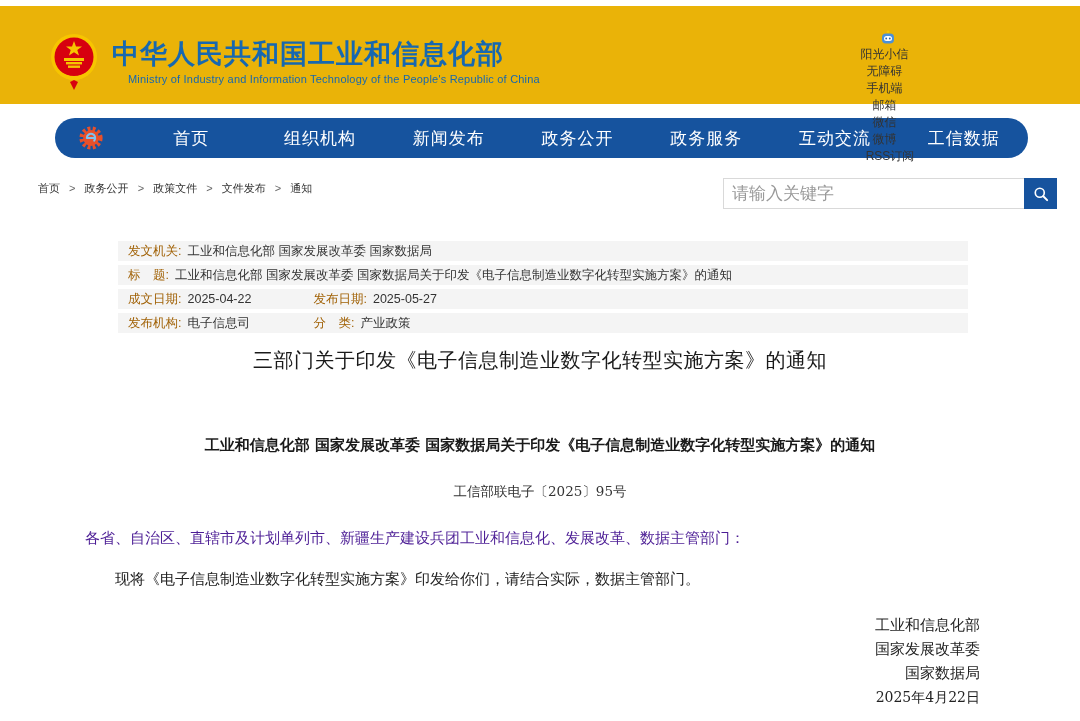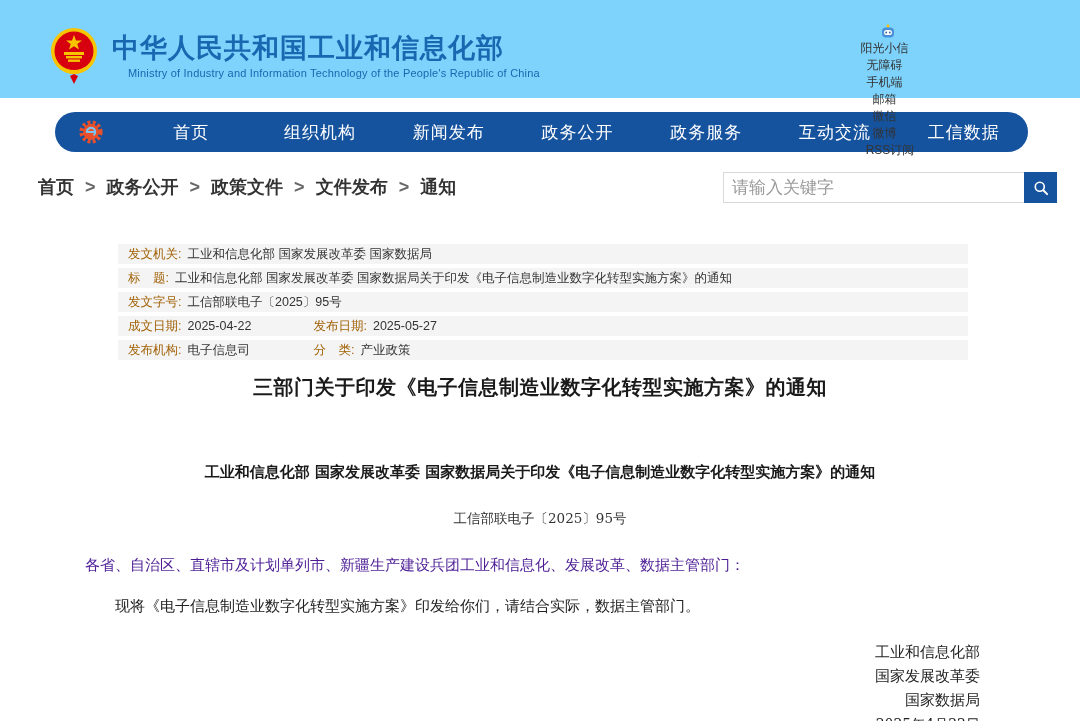--- a/index.html
+++ b/index.html
@@ -5,21 +5,21 @@
   * { margin: 0; padding: 0; box-sizing: border-box; }
   html, body { background: #fff; }
   body {
     width: 1080px; height: 721px; overflow: hidden;
     font-family: "Liberation Sans", sans-serif;
     color: #333;
   }
   .page { position: relative; width: 1080px; height: 721px; }
 
   
-  .site-header { position: relative; height: 98px; background: #7dd3fc; }
+  .site-header { position: relative; height: 98px; background: #eab308; margin-top: 6px; }
   .brand { position: absolute; left: 50px; top: 26px; display: flex; align-items: center; }
   .emblem { width: 48px; height: 58px; margin-right: 14px; flex: 0 0 auto; }
   .site-title { font-size: 27px; font-weight: bold; color: #1768b0; letter-spacing: 1px; line-height: 32px; }
   .site-subtitle { font-size: 11px; color: #1768b0; margin-top: 3px; letter-spacing: .2px; padding-left: 16px; }
 
   .header-right { position: absolute; right: 23px; top: 24px; width: 334px; }
   .top-links { display: flex; align-items: center; font-size: 12px; color: #333; white-space: nowrap; flex-direction: column; }
   .top-links .mascot { width: 14px; height: 16px; margin-right: 4px; }
   .top-links a { color: #333; text-decoration: none; margin-right: 11px; cursor: pointer; }
   .top-links a:last-child { margin-right: 0; }
@@ -39,41 +39,41 @@
     background: #16539e; border-radius: 20px;
     display: flex; align-items: center;
   }
   .nav-logo { width: 72px; display: flex; justify-content: center; align-items: center; }
   .main-nav a {
     flex: 1; text-align: center; color: #fff; font-size: 17px;
     text-decoration: none; cursor: pointer; letter-spacing: 1px;
   }
 
   
-  .breadcrumb { margin: 23px 0 0 38px; font-size: 18px; color: #333; font-weight: bold; }
+  .breadcrumb { margin: 23px 0 0 38px; font-size: 11px; color: #333; }
   .breadcrumb a { color: #333; text-decoration: none; cursor: pointer; }
   .breadcrumb .sep { color: #666; margin: 0 6px; }
   .breadcrumb .current { color: #333; }
 
   
   .meta-table { margin: 45px 0 0 118px; width: 850px; }
   .meta-row {
     background: #f4f4f4; height: 20px; line-height: 20px;
     margin-bottom: 4px; padding-left: 10px; font-size: 12.5px;
     white-space: nowrap; overflow: hidden;
   }
   .meta-cell { display: inline-block; vertical-align: top; }
   .meta-cell.w-fixed { width: 182px; }
   .meta-label { color: #a16207; margin-right: 6px; }
   .meta-value { color: #333; text-align: center; }
 
   
   .article-title {
     margin-top: 14px; text-align: center;
-    font-size: 20px; font-weight: bold; color: #1a1a1a; letter-spacing: .5px;
+    font-size: 20px; font-weight: normal; color: #1a1a1a; letter-spacing: .5px;
   }
   .article-subtitle {
     margin-top: 62px; text-align: center;
     font-family: "DejaVu Serif", serif;
     font-size: 15px; font-weight: bold; color: #1a1a1a;
   }
   .doc-number {
     margin-top: 28px; text-align: center;
     font-family: "DejaVu Serif", serif;
     font-size: 13.5px; color: #333;
@@ -185,25 +185,20 @@
       <span class="meta-cell">
         <span class="meta-label">发文机关:</span><span class="meta-value">工业和信息化部 国家发展改革委 国家数据局</span>
       </span>
     </div>
     <div class="meta-row">
       <span class="meta-cell">
         <span class="meta-label">标　题:</span><span class="meta-value">工业和信息化部 国家发展改革委 国家数据局关于印发《电子信息制造业数字化转型实施方案》的通知</span>
       </span>
     </div>
     <div class="meta-row">
-      <span class="meta-cell">
-        <span class="meta-label">发文字号:</span><span class="meta-value">工信部联电子〔2025〕95号</span>
-      </span>
-    </div>
-    <div class="meta-row">
       <span class="meta-cell w-fixed">
         <span class="meta-label">成文日期:</span><span class="meta-value">2025-04-22</span>
       </span>
       <span class="meta-cell">
         <span class="meta-label">发布日期:</span><span class="meta-value">2025-05-27</span>
       </span>
     </div>
     <div class="meta-row">
       <span class="meta-cell w-fixed">
         <span class="meta-label">发布机构:</span><span class="meta-value">电子信息司</span>

